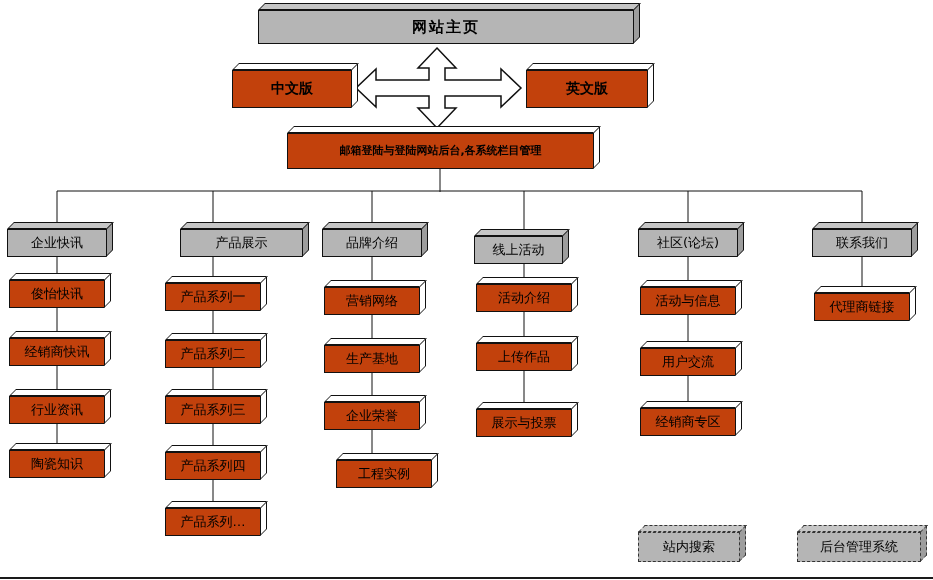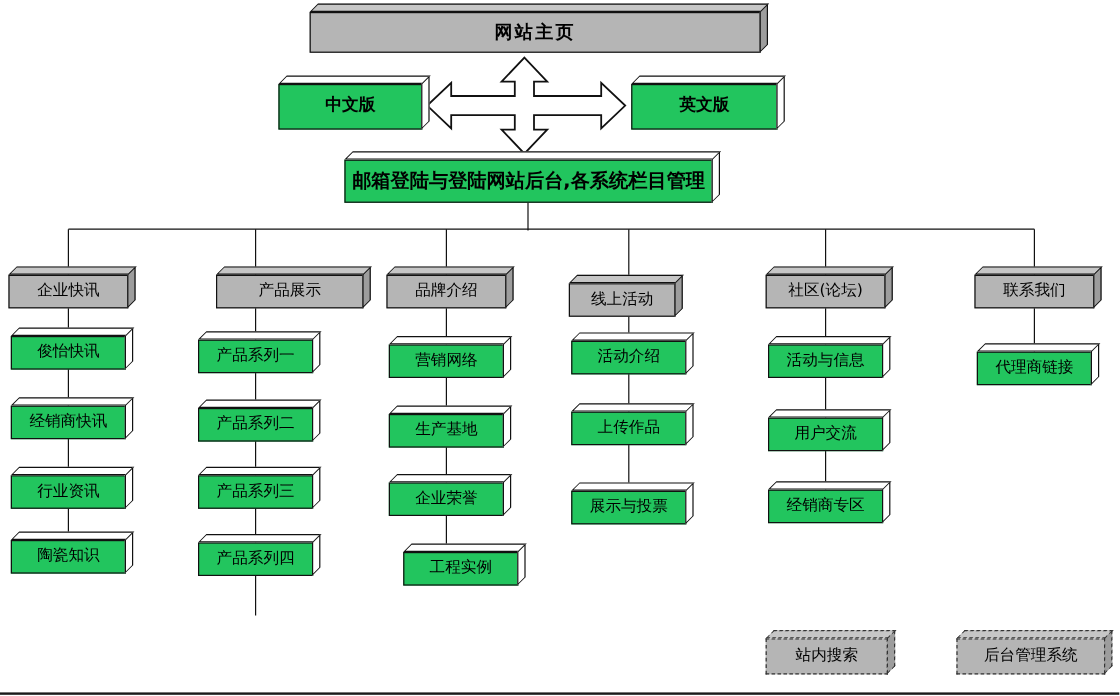--- a/index.html
+++ b/index.html
@@ -4,36 +4,36 @@
 <style>
   * { margin:0; padding:0; }
   html,body { background:#ffffff; }
   .stage {
     position:relative; width:933px; height:580px; background:#ffffff;
     font-family:"DejaVu Sans","Liberation Sans",sans-serif; overflow:hidden; color:#000;padding-left:34px;
   }
   svg.wires { position:absolute; left:0; top:0; z-index:1; }
   .box {
     position:absolute; z-index:2; box-sizing:border-box;
-    border:1px solid #111; background:#22c55e;
+    border:1px solid #111; background:#c2410c;
     display:flex; align-items:center; justify-content:center;
     text-align:center; font-size:13px; line-height:1.1; white-space:nowrap;
   }
   .tf, .rf { position:absolute; box-sizing:border-box; border:1px solid #111; background:#fff; }
   .tf { left:-1px; top:-8px; width:calc(100% + 2px); height:7px;
         transform:skewX(-45deg); transform-origin:0 100%; }
   .rf { left:100%; top:-1px; width:7px; height:calc(100% + 2px);
         transform:skewY(-45deg); transform-origin:0 0; }
   .gray { background:#b5b5b5; }
   .gray .tf { background:#c6c6c6; }
   .gray .rf { background:#9d9d9d; }
   .bold { font-weight:bold; }
   .title { font-size:15px; letter-spacing:2px; }
   .ver  { font-size:14px; }
-  .admin { font-size:16px; }
+  .admin { font-size:11px; }
   .dashed, .dashed .tf, .dashed .rf { border-style:dashed; border-color:#333; }
   .dashed { background:#b5b5b5; }
   .dashed .tf { background:#c6c6c6; }
   .dashed .rf { background:#9d9d9d; }
   .rule-bottom { position:absolute; left:0; top:577px; width:933px; height:2px; background:#1a1a1a; z-index:3; }
 </style>
 </head>
 <body>
 
 <div class="stage">
@@ -122,20 +122,25 @@
   <div class="box" style="left:165px;top:396px;width:96px;height:28px">
     <span class="tf"></span>
     <span class="rf"></span>
     <span>产品系列三</span>
   </div>
   <div class="box" style="left:165px;top:452px;width:96px;height:28px">
     <span class="tf"></span>
     <span class="rf"></span>
     <span>产品系列四</span>
   </div>
+  <div class="box" style="left:165px;top:508px;width:96px;height:28px">
+    <span class="tf"></span>
+    <span class="rf"></span>
+    <span>产品系列…</span>
+  </div>
 
   <div class="box gray" style="left:322px;top:229px;width:100px;height:28px">
     <span class="tf"></span>
     <span class="rf"></span>
     <span>品牌介绍</span>
   </div>
   <div class="box" style="left:324px;top:287px;width:96px;height:28px">
     <span class="tf"></span>
     <span class="rf"></span>
     <span>营销网络</span>

